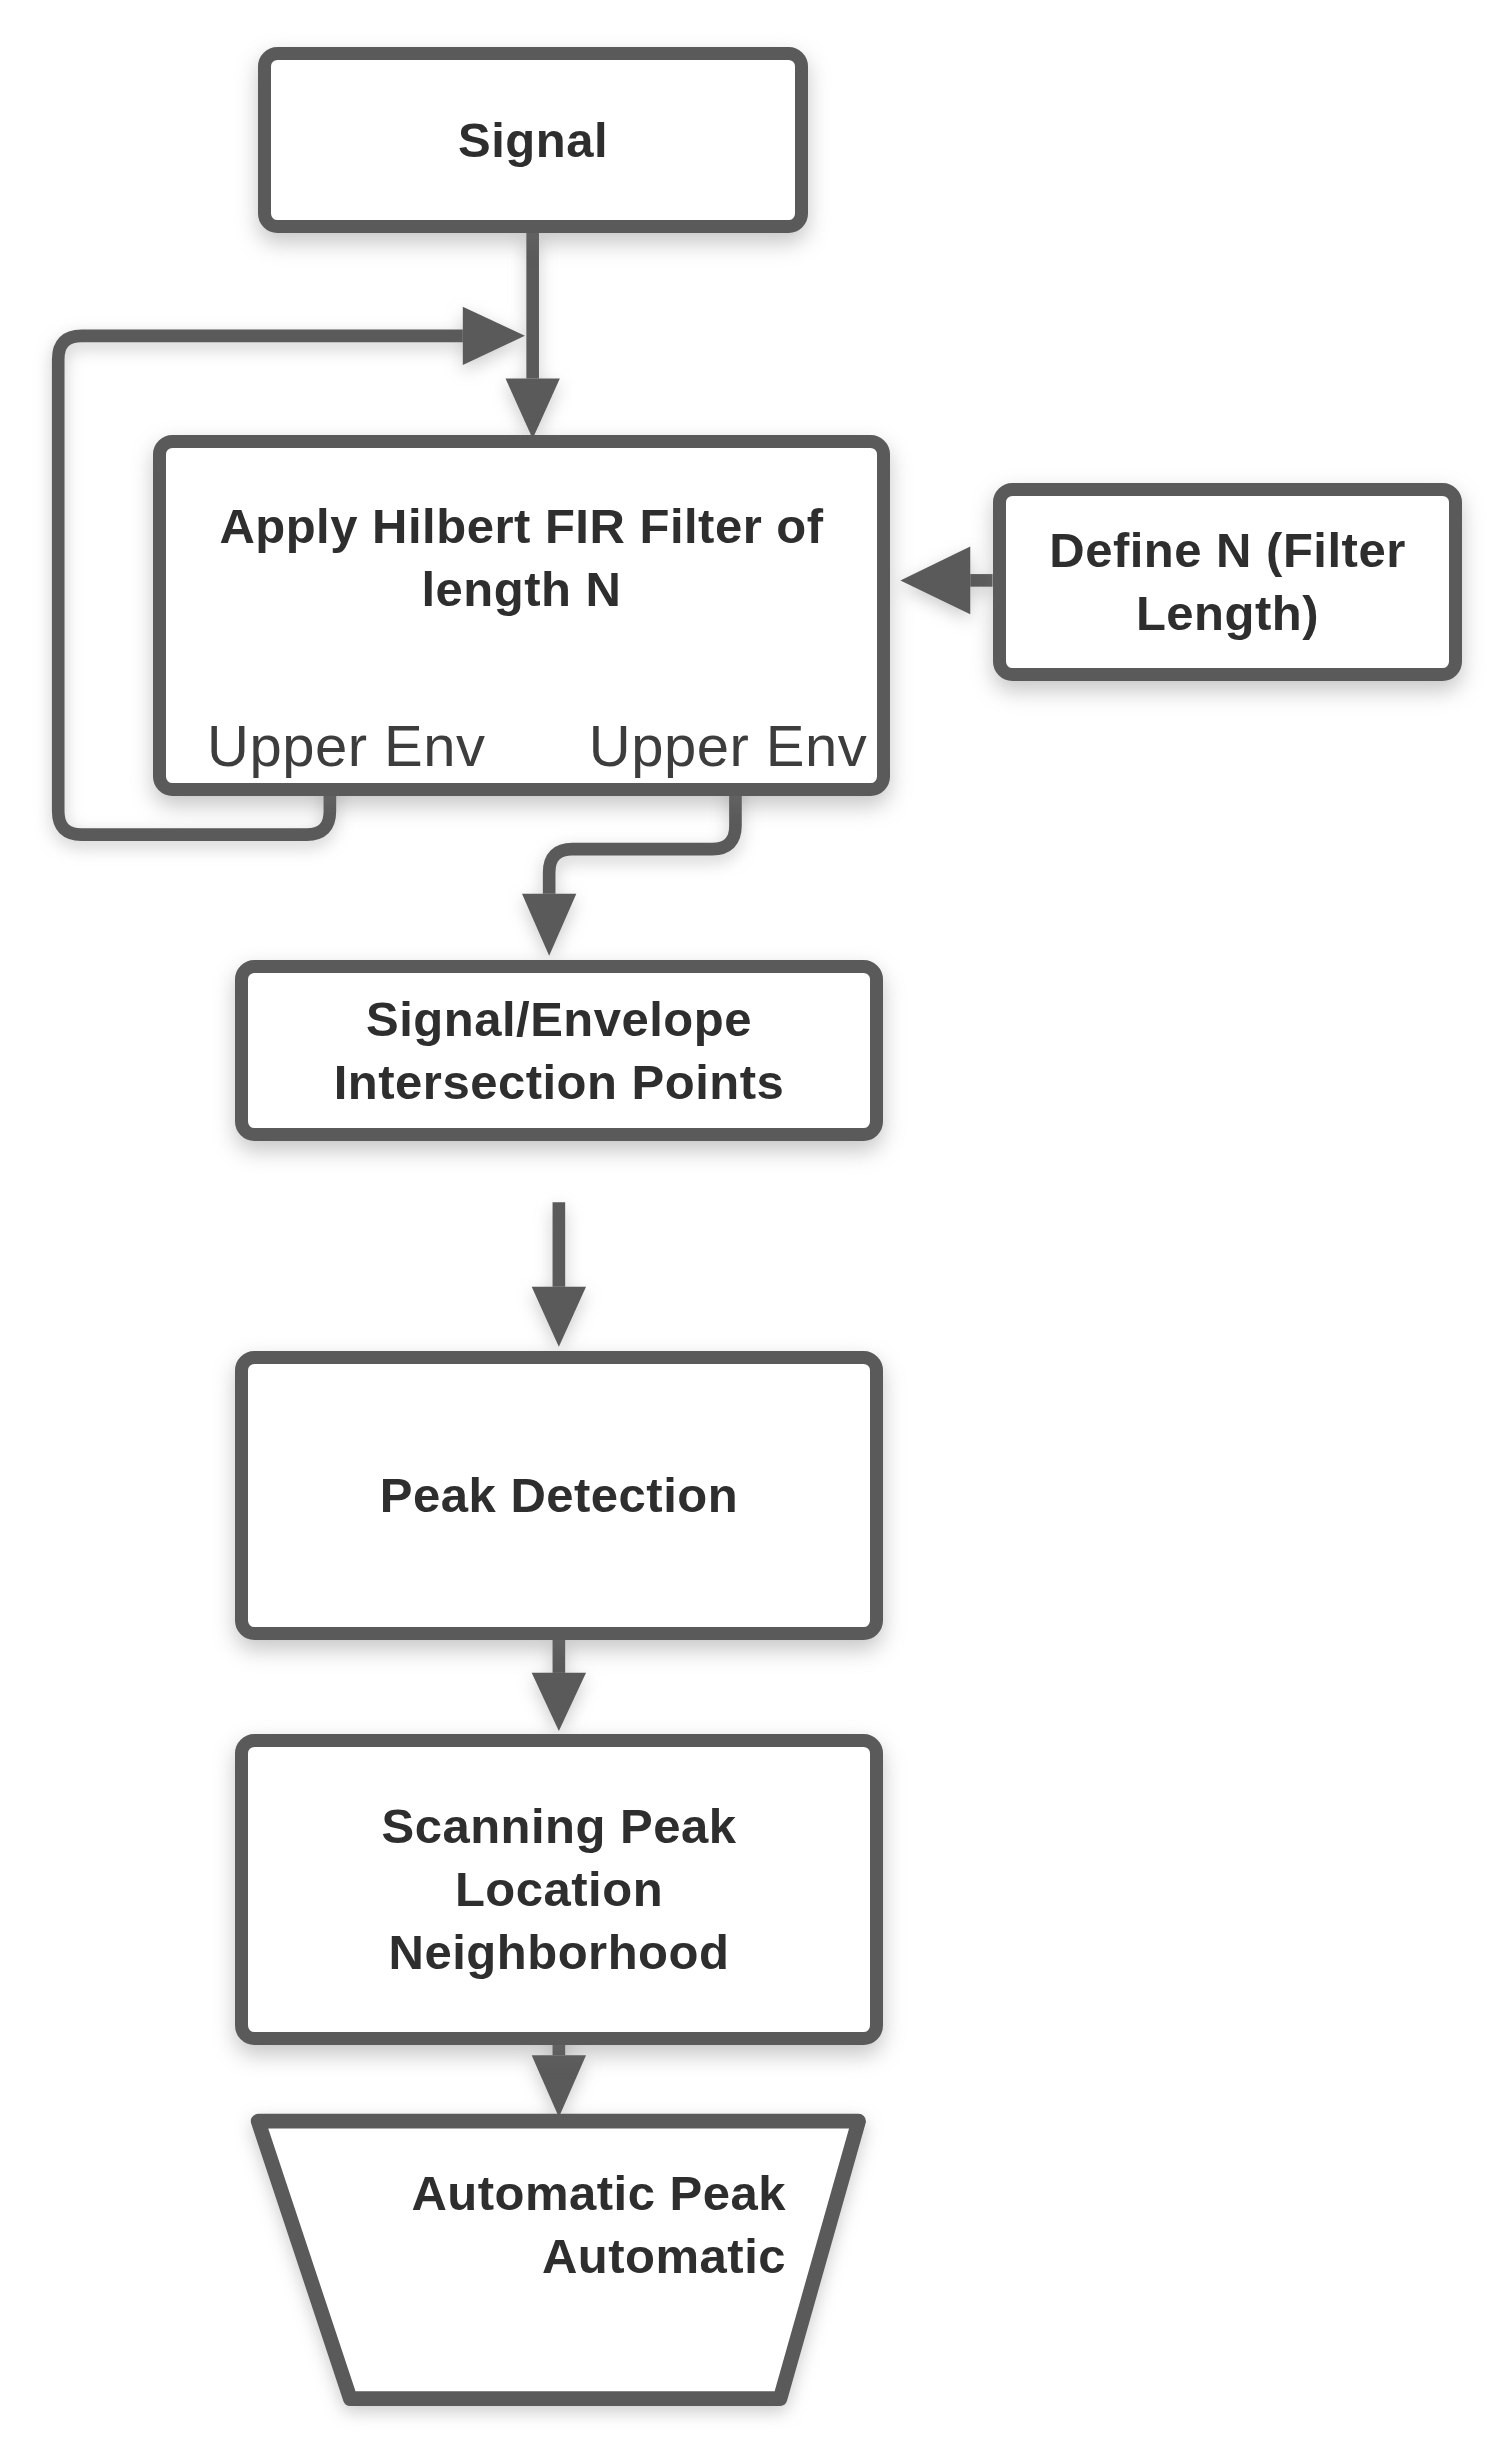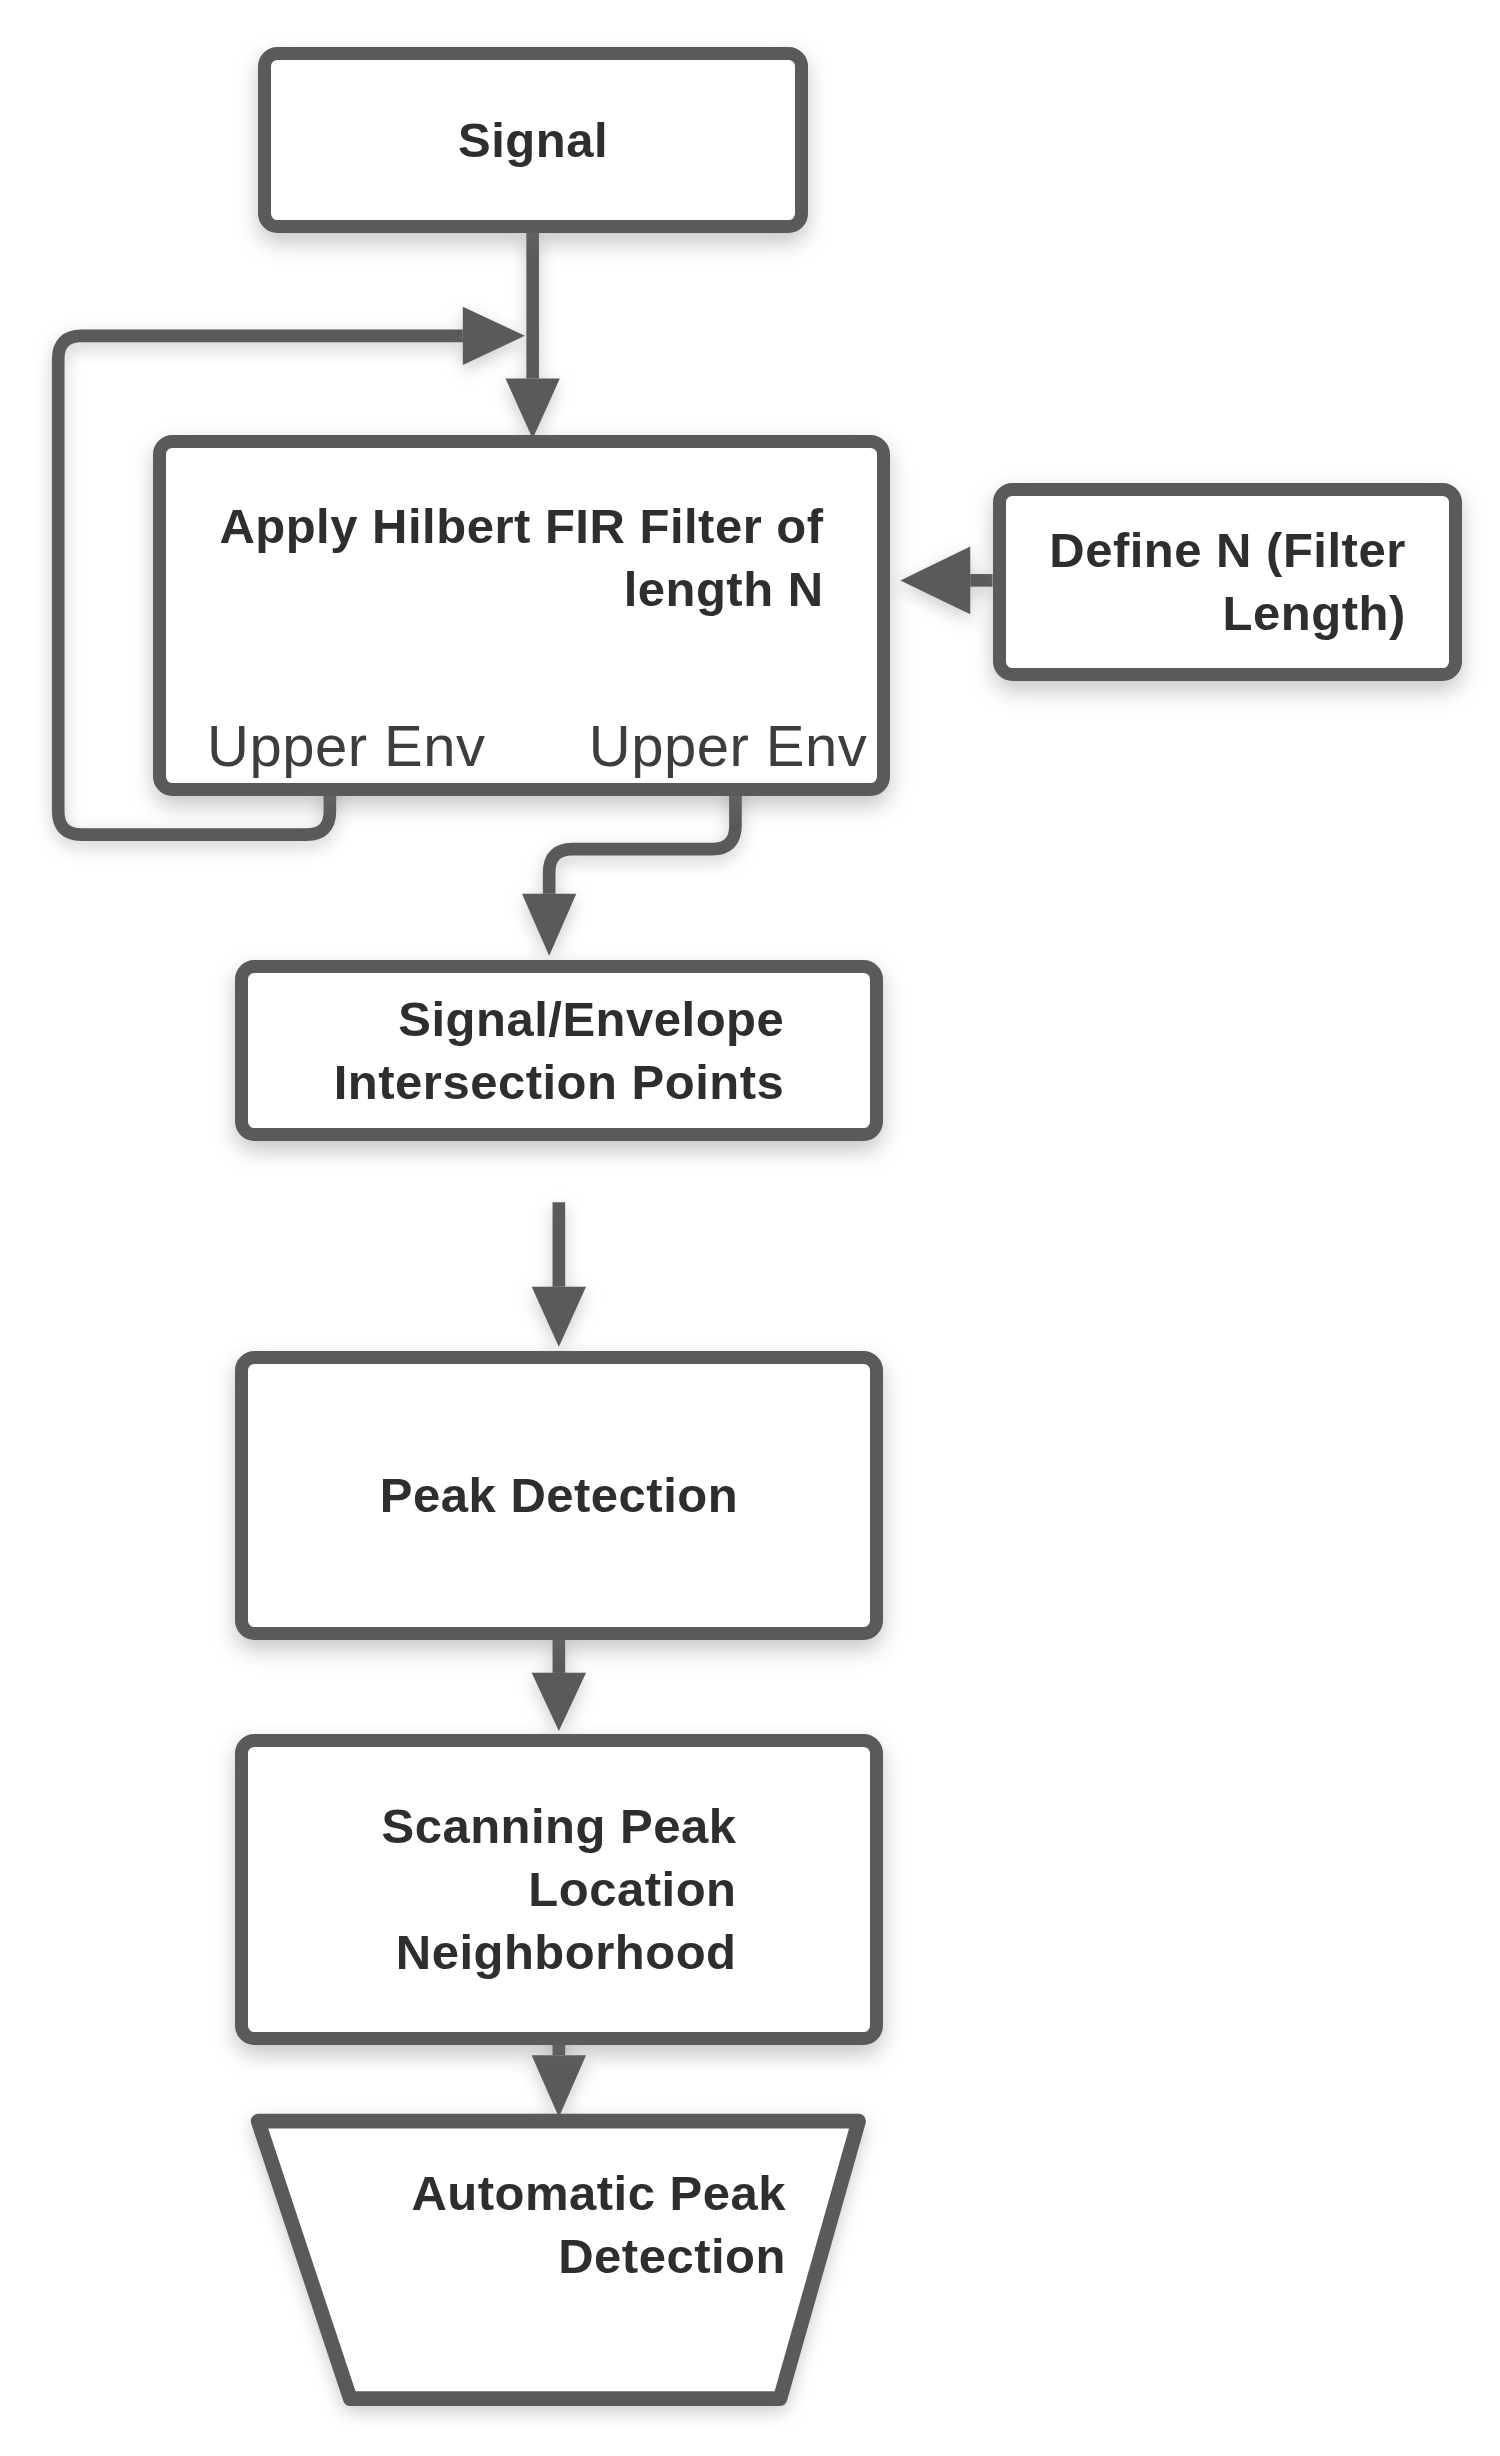--- a/index.html
+++ b/index.html
@@ -30,21 +30,21 @@
   }
   .node{
     position:absolute;z-index:2;
     box-sizing:border-box;
     background:var(--box-fill);
     border:13.6px solid var(--line-color);
     border-radius:19.4px;
     box-shadow:0 9.7px 21.3px rgba(115,115,115,0.40);
     display:flex;flex-direction:column;
     justify-content:center;align-items:center;
-    text-align:right;
+    text-align:center;
   }
   .node-title{
     font-weight:bold;font-size:49px;line-height:63px;
     color:var(--text-color);
     letter-spacing:0.5px;
   }
   #node-signal{left:258px;top:47px;width:550px;height:186px;}
   #node-hilbert{left:153px;top:435px;width:737px;height:361px;justify-content:flex-start;padding-top:47px;}
   #node-define-n{left:993px;top:483px;width:469px;height:198px;}
   #node-intersection{left:235px;top:960px;width:648px;height:181px;}
@@ -138,17 +138,17 @@
   <div class="node" id="node-scanning">
     <div class="node-title">
       <div>Scanning Peak</div>
       <div>Location</div>
       <div>Neighborhood</div>
     </div>
   </div>
 
   <div class="trap-text">
     <div>Automatic Peak</div>
-    <div>Detection</div>
+    <div>Automatic</div>
   </div>
 
 </div>
 
 
 </body></html>

